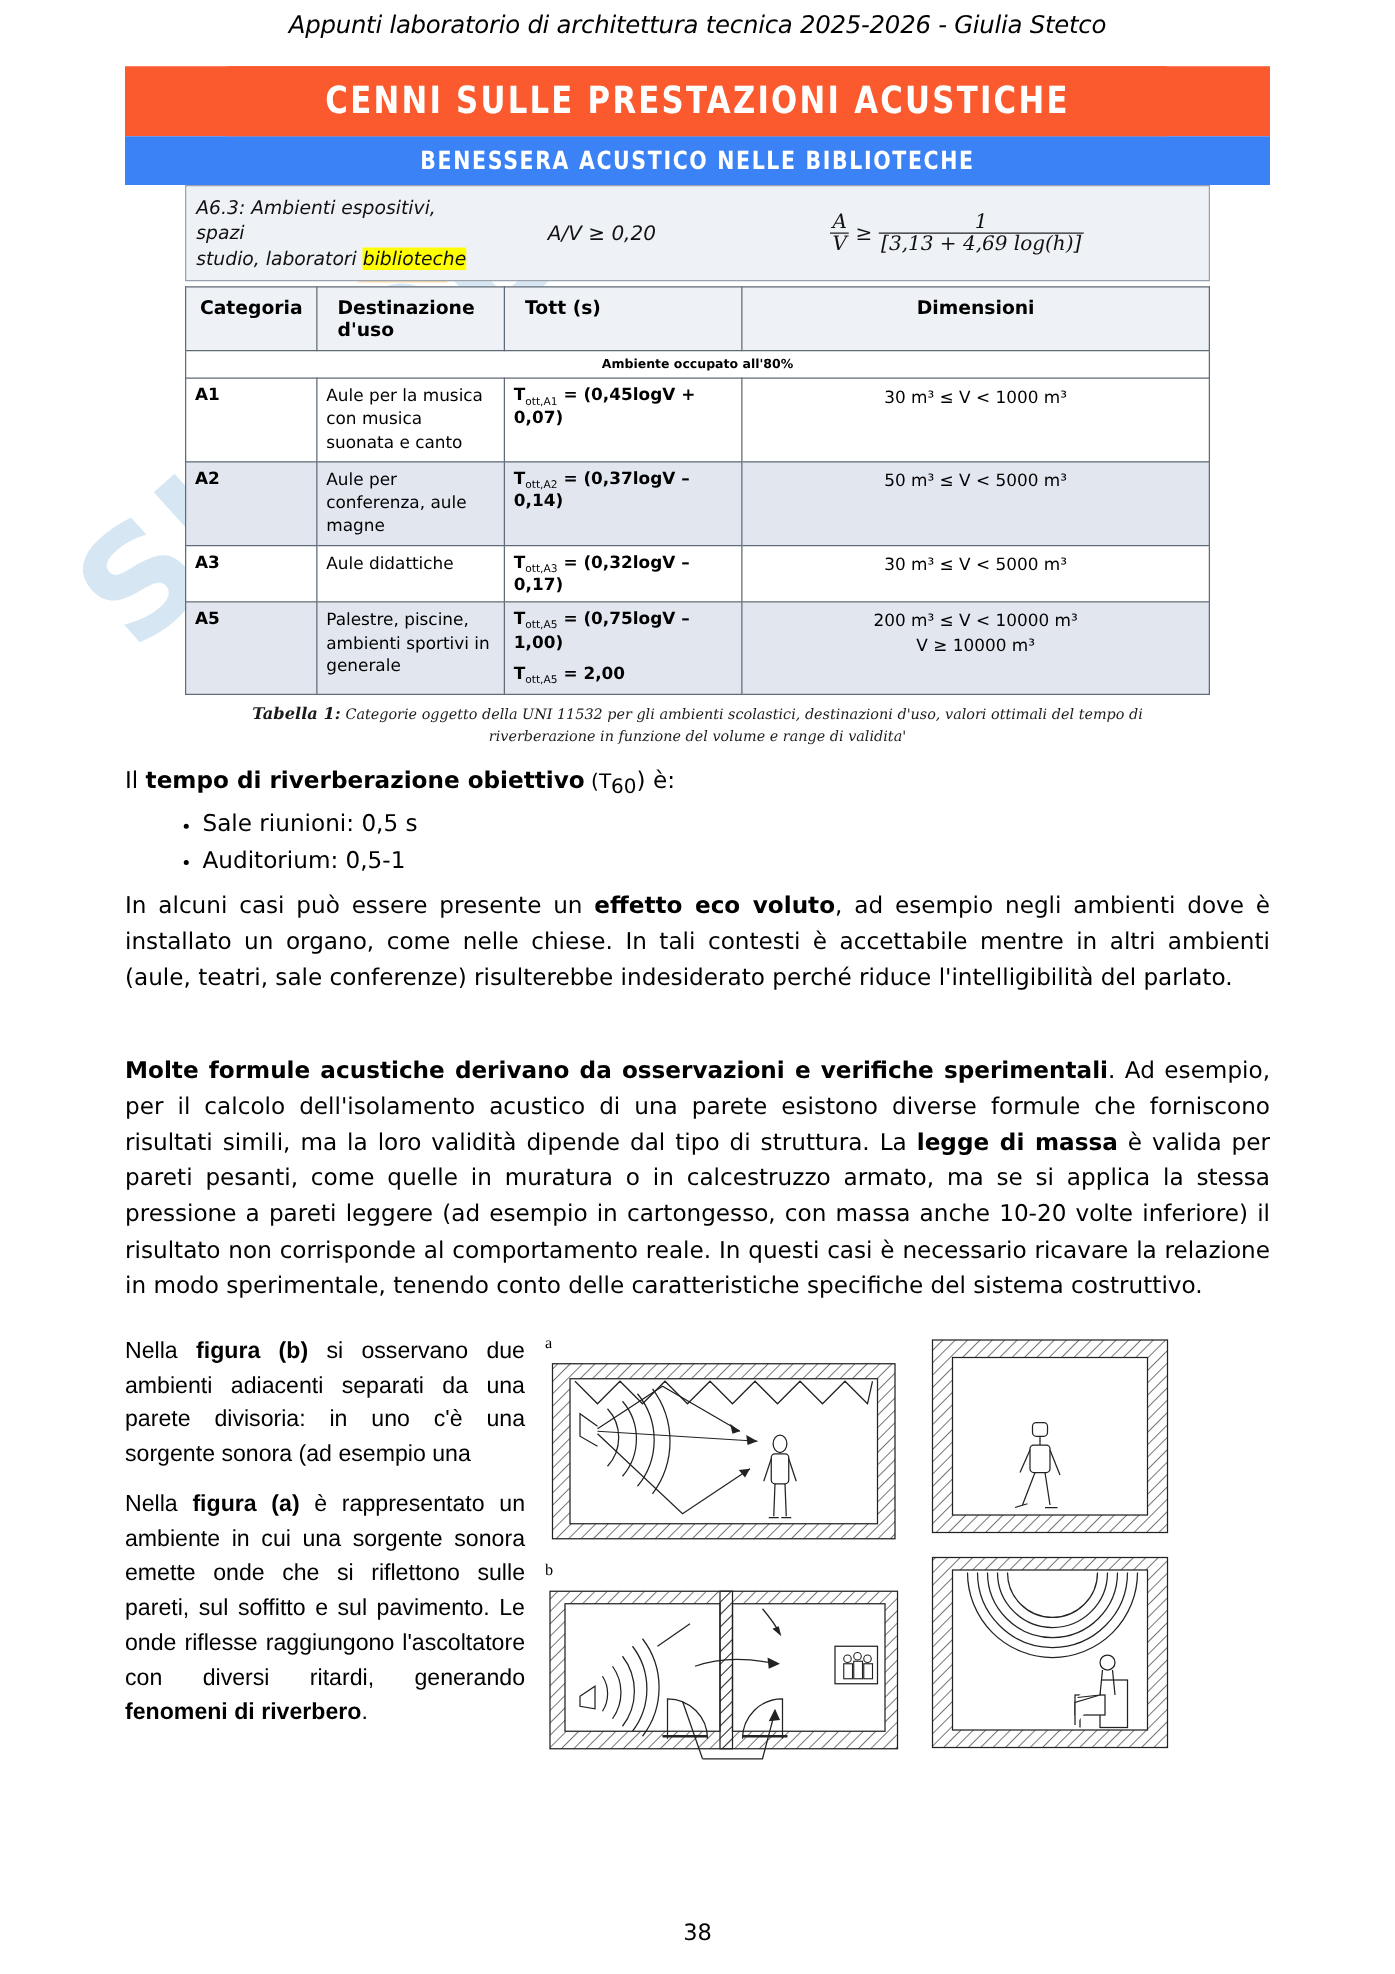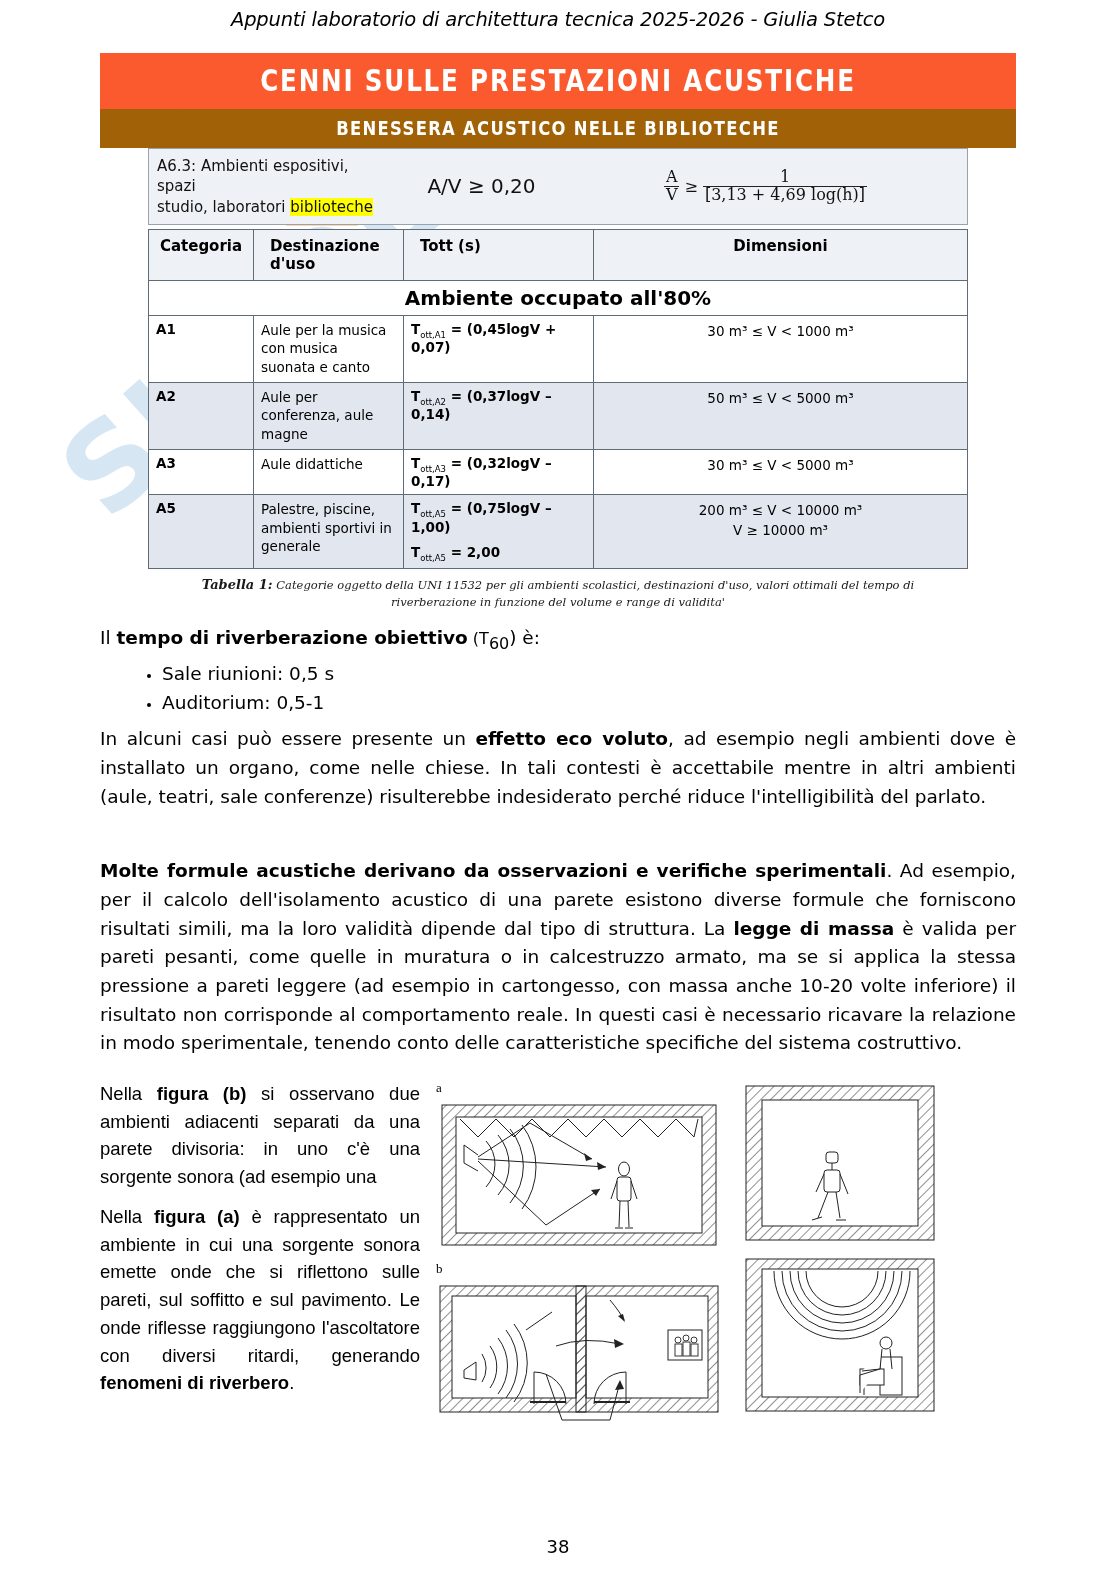--- a/index.html
+++ b/index.html
@@ -77,21 +77,21 @@
     color:#ffffff;
     text-align:center;
     font-family:"DejaVu Sans", sans-serif;
     font-weight:bold;
     font-size:30px;
     letter-spacing:2.2px;
     padding:10px 0 11px;
     transform:scaleX(.82);
   }
   .banner-main-outer { background:#fa5a2d; }
-  .banner-sub-outer { background:#a16207; }
+  .banner-sub-outer { background:#3b82f6; }
   .banner-sub {
     color:#ffffff;
     text-align:center;
     font-family:"DejaVu Sans", sans-serif;
     font-weight:bold;
     font-size:20px;
     letter-spacing:1.6px;
     padding:7px 0 8px;
     transform:scaleX(.82);
   }
@@ -99,23 +99,24 @@
   
   .uni-block { margin:0 48px 0 48px; position:relative; }
 
   .uni-top {
     display:flex;
     border:1px solid #9aa3ad;
     background:#eef1f5;
     font-family:"DejaVu Sans", sans-serif;
     font-size:15px;
     color:#111;
+    font-style:italic;
   }
   .uni-top .c1 { flex:0 0 250px; padding:7px 8px; line-height:1.35; }
-  .uni-top .c2 { flex:0 0 165px; display:flex; align-items:center; justify-content:center; font-size:20px;}
+  .uni-top .c2 { flex:0 0 165px; display:flex; align-items:center; justify-content:center; font-size:16px;}
   .uni-top .c3 { flex:1; display:flex; align-items:center; justify-content:center; }
   .hl { background:#ffff00; }
 
   .frac {
     display:inline-flex; align-items:center; gap:5px;
     font-family:"DejaVu Serif", serif; font-size:16px;
   }
   .frac .stack { display:inline-flex; flex-direction:column; align-items:center; line-height:1.04; }
   .frac .stack .num { padding:0 2px; }
   .frac .stack .den { padding:0 2px; border-top:1px solid #222; }
@@ -136,21 +137,21 @@
   table.cat thead th {
     background:#eef1f5;
     font-weight:bold;
     font-size:15px;
     text-align:center;
     padding:7px 6px;
   }
   table.cat thead th.du { text-align:left; padding-left:16px;}
   table.cat thead th.tt { text-align:left; padding-left:16px;}
   td.sectionrow {
-    text-align:center; font-weight:bold; font-size:20px;
+    text-align:center; font-weight:bold; font-size:10px;
     background:#ffffff; padding:6px;
   }
   td.cat-id { font-weight:bold; width:105px; }
   td.dest { width:150px; line-height:1.38; }
   td.tott { width:190px; }
   td.dim  { text-align:center; line-height:1.5; }
   tr.shade td { background:#e2e6ef; }
   tr.plain td { background:#ffffff; }
   sub { font-size:8.5px; }
 

